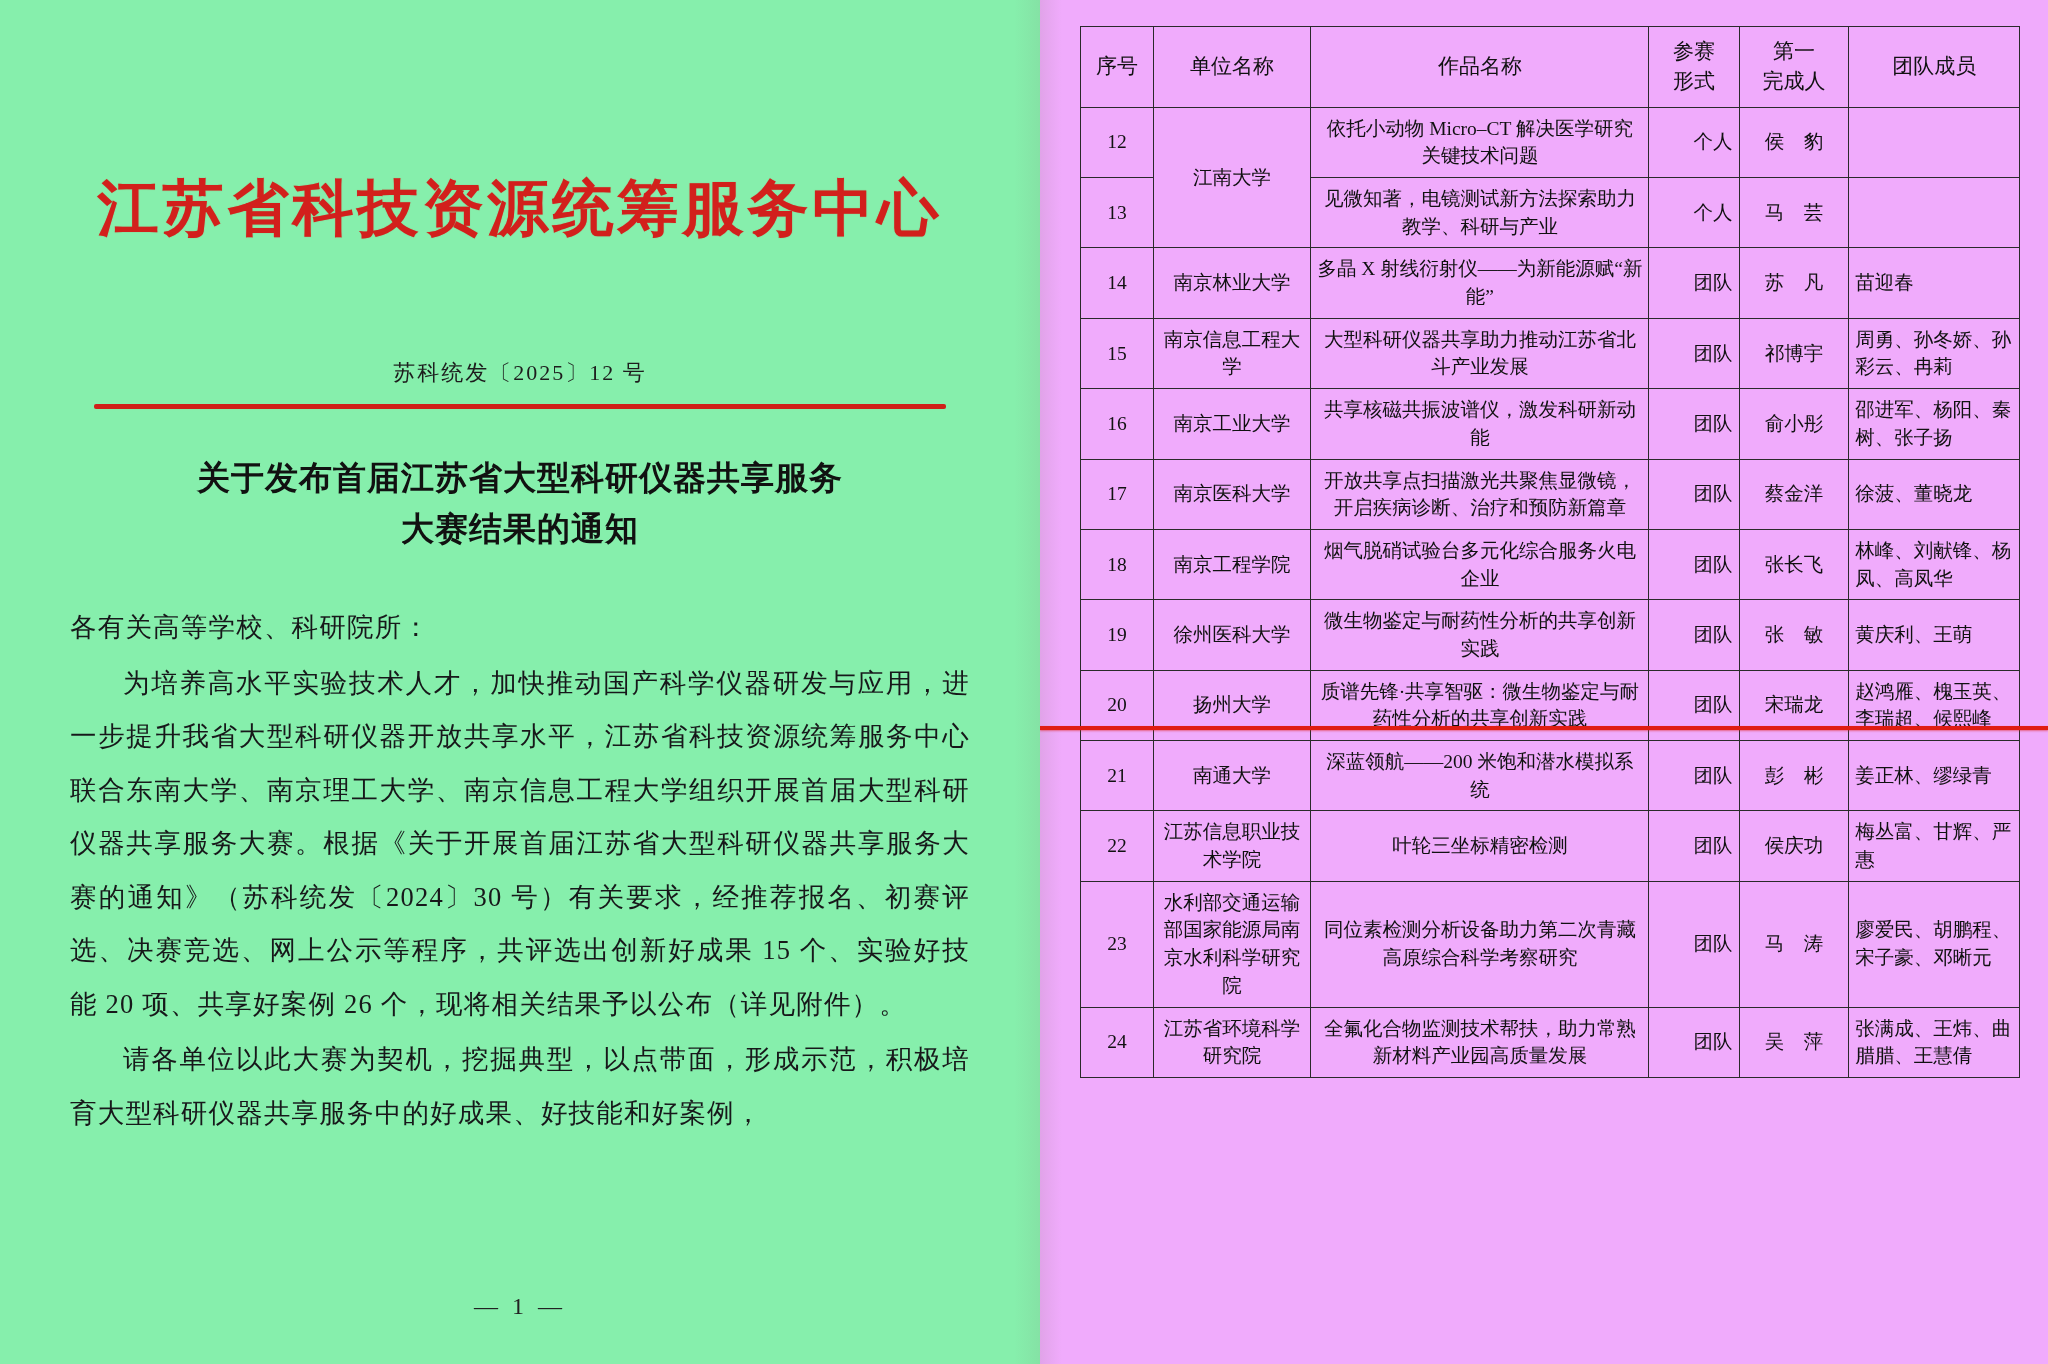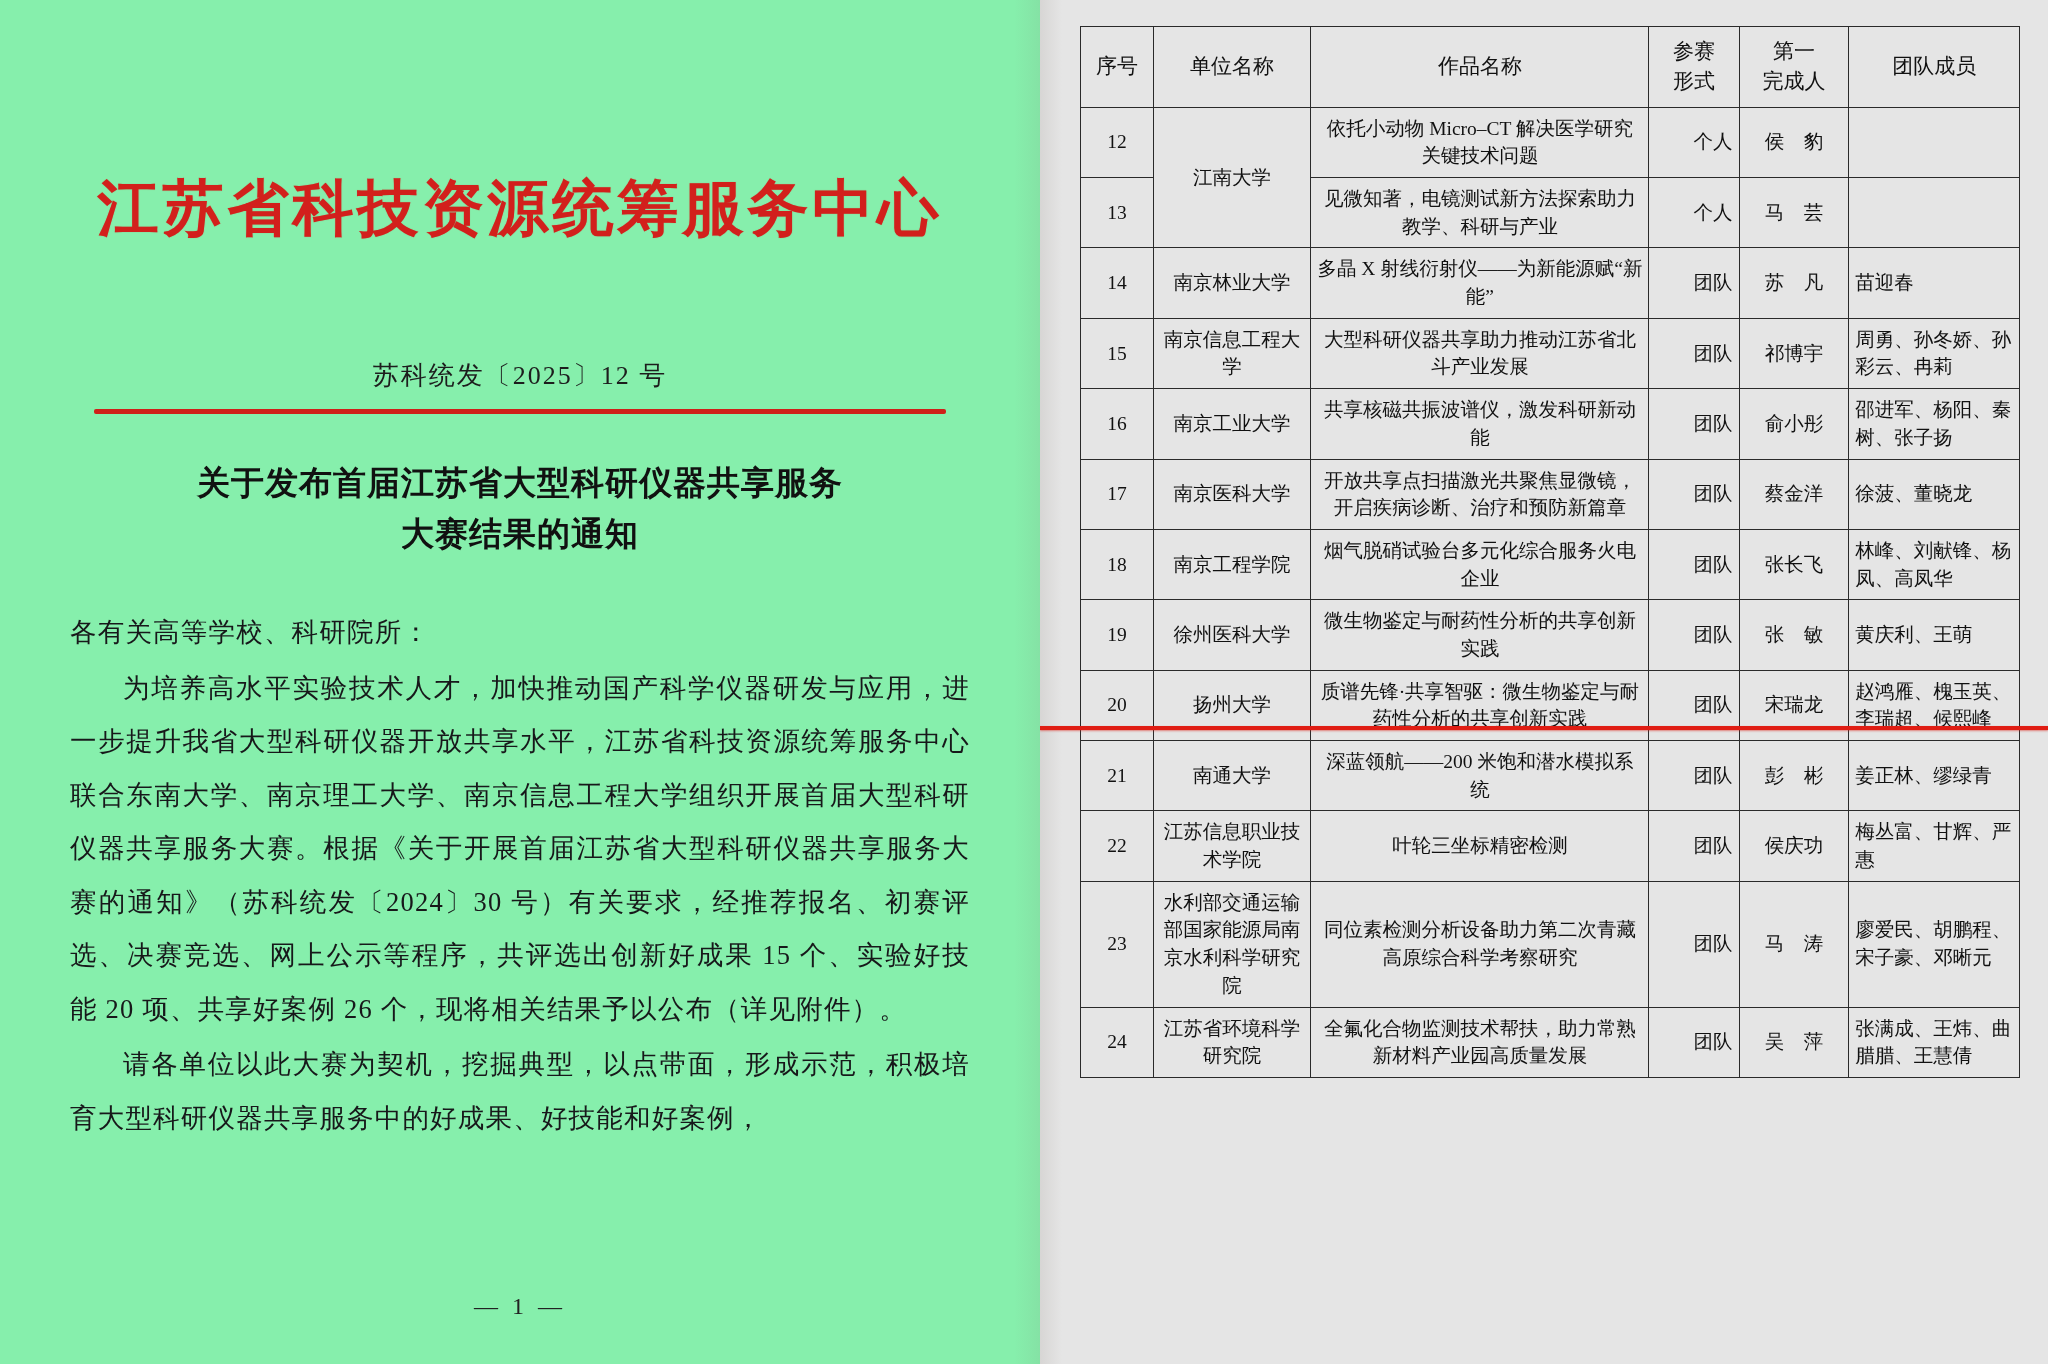--- a/index.html
+++ b/index.html
@@ -44,21 +44,21 @@
     color: #d2201c;
     font-family: "Liberation Serif", "DejaVu Serif", serif;
     font-weight: bold;
     font-size: 61px;
     letter-spacing: 4px;
     margin-top: 108px;
     text-shadow: 0 0 1px rgba(210,32,28,0.4);
   }
   .doc-number {
     text-align: center;
-    font-size: 26px;
+    font-size: 22px;
     color: #1d1d1d;
     margin-top: 108px;
     letter-spacing: 2px;
   }
   .red-rule {
     height: 5px;
     background: #cf2019;
     margin: 16px 24px 0 24px;
     border-radius: 2px;
   }
@@ -94,21 +94,21 @@
     font-size: 24px;
     color: #222;
     letter-spacing: 4px;
   }
 
   
   .right-doc {
     position: relative;
     width: 1008px;
     height: 1364px;
-    background: #e5e5e5;
+    background: #f0abfc;
     box-sizing: border-box;
     padding: 26px 12px 10px 40px;
     overflow: hidden;
   }
   .right-doc::before {
     content: "";
     position: absolute;
     top: 0; left: 0; width: 22px; height: 100%;
     background: linear-gradient(to left, rgba(0,0,0,0) 0%, rgba(120,110,100,0.13) 100%);
     pointer-events: none;

